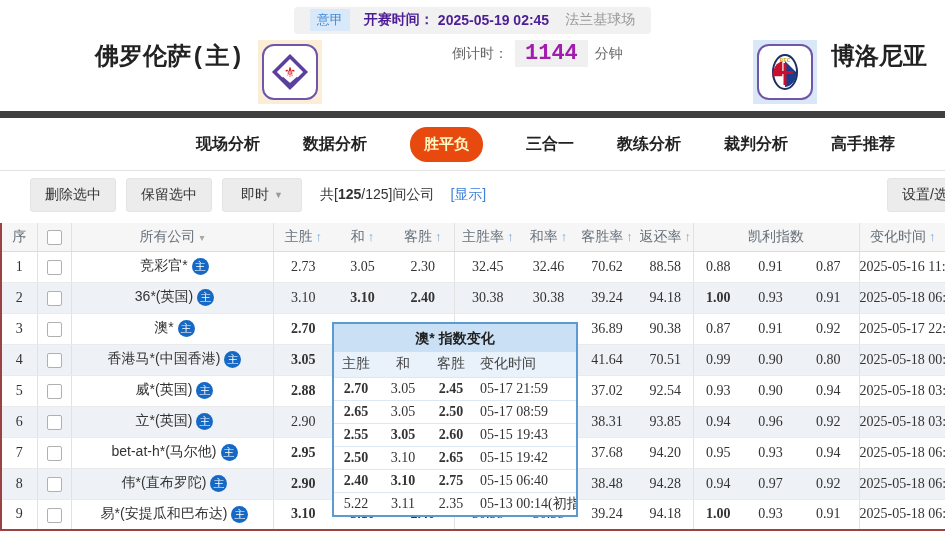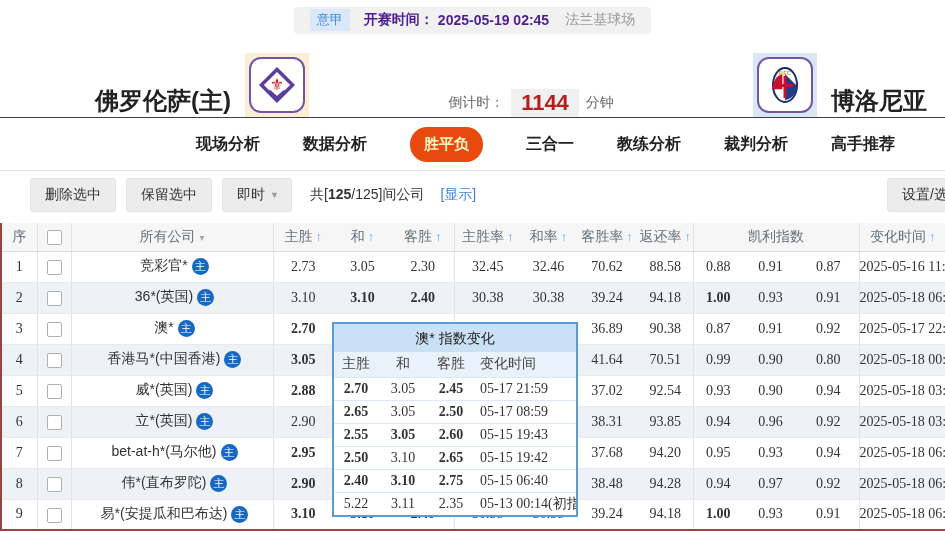--- a/index.html
+++ b/index.html
@@ -10,46 +10,46 @@
   
   .top-strip { height:40px; display:flex; justify-content:center; align-items:center; }
   .match-info-box { display:flex; align-items:center; background:#f1f1f1; border-radius:4px;
                     padding:4px 16px; font-size:14px; height:27px; }
   .league-badge { background:#d9e9fa; color:#3f8ad6; padding:2px 7px; margin-right:14px; font-size:13px; }
   .kickoff-label, .kickoff-time { font-weight:bold; color:#4c1d95; }
   .kickoff-time { margin-left:4px; }
   .venue { color:#999; margin-left:16px; }
 
   
-  .teams-row { height:78px; display:flex; align-items:flex-end; border-bottom:1px solid #404040; }
+  .teams-row { height:78px; display:flex; align-items:flex-start; border-bottom:7px solid #404040;font-family:Liberation Mono, monospace; }
   .team-name { font-size:24px; font-weight:bold; color:#222; white-space:nowrap; }
   .home-name { margin-left:95px; }
   .away-name { margin-left:14px; margin-right:18px; }
   .crest-box { width:64px; height:64px; display:flex; align-items:center; justify-content:center; }
   .home-crest-box { background:#fbeed6; margin-left:14px; }
   .away-crest-box { background:#d9e7f6; }
   .crest-inner { width:56px; height:56px; background:#fff; border:2px solid #6f56a8; border-radius:12px;
                  display:flex; align-items:center; justify-content:center; }
   .countdown { flex:1; display:flex; justify-content:center; align-items:center;
                font-size:14px; color:#666; }
-  .countdown-value { color:#b91c1c; font-weight:bold; font-size:22px; background:#f0f0f0;
+  .countdown-value { color:#a21caf; font-weight:bold; font-size:22px; background:#f0f0f0;
                      padding:1px 10px; margin:0 7px; }
 
   
   .tabs-row { height:53px; display:flex; align-items:center; gap:43px; padding-left:196px;
               font-size:16px; font-weight:bold; color:#222; border-bottom:1px solid #e3e3e3; }
   .tab { cursor:pointer; white-space:nowrap; }
   .tab.active { background:#e8490e; color:#fef9c3; padding:8px 14px; border-radius:17px; font-size:15px; }
 
   
   .toolbar { height:48px; display:flex; align-items:center; padding-left:30px; gap:10px;
              font-size:14px; position:relative; }
   .tb-btn { background:#ececec; border:1px solid #e4e4e4; border-radius:3px; padding:7px 14px;
             color:#333; font-size:14px; font-family:inherit; cursor:pointer; white-space:nowrap; }
-  .tb-select { width:70px; display:flex; justify-content:space-between; align-items:center; }
+  .tb-select { width:80px; display:flex; justify-content:center; align-items:center; }
   .caret { color:#999; font-size:9px; margin-left:5px; }
   .company-count { margin-left:8px; color:#333; }
   .count-bold { font-weight:bold; }
   .show-link { color:#3c82d9; margin-left:6px; cursor:pointer; text-decoration:none; }
   .settings-btn { position:absolute; left:887px; top:7px; }
 
   
   .odds-table { margin-top:4px; border-collapse:collapse; table-layout:fixed; width:945px;
                 border-left:2px solid #9b4242; border-bottom:2px solid #9b4242; }
   .odds-table thead th { height:28px; background:#f6f6f6; color:#66707a; font-weight:normal;
@@ -68,21 +68,21 @@
   .green { color:#28a028; font-weight:bold; }
   .arrow { color:#74a5d6; font-size:13px; margin-left:3px; cursor:pointer; }
   .ddc { color:#a8a8a8; font-size:10px; margin-left:4px; cursor:pointer; }
   .cbx { appearance:none; -webkit-appearance:none; width:15px; height:15px; border:1px solid #b0b0b0;
          border-radius:2px; background:#fff; vertical-align:middle; cursor:pointer; }
   td.time { font-size:14px; }
 
   
   .popup { position:absolute; left:332px; top:322px; width:246px; background:#fff;
            border:2px solid #5c9ad2; z-index:10; }
-  .popup-title { height:28px; background:#c9e0f5; text-align:center; font-weight:normal;
+  .popup-title { height:28px; background:#c9e0f5; text-align:center; font-weight:bold;
                  font-size:14px; color:#222; line-height:28px; }
   .popup table { width:100%; border-collapse:collapse; table-layout:fixed; }
   .popup thead th { background:#e9f2fb; height:25px; font-weight:normal; color:#444;
                     font-size:14px; text-align:center; }
   .popup tbody td { height:23px; text-align:center; font-size:14px; color:#333;
                     border-top:1px solid #dce8f3; white-space:nowrap; overflow:hidden; }
   .popup td.ptime, .popup th.ptime { text-align:left; padding-left:6px; }
 </style>
 </head>
 <body>

